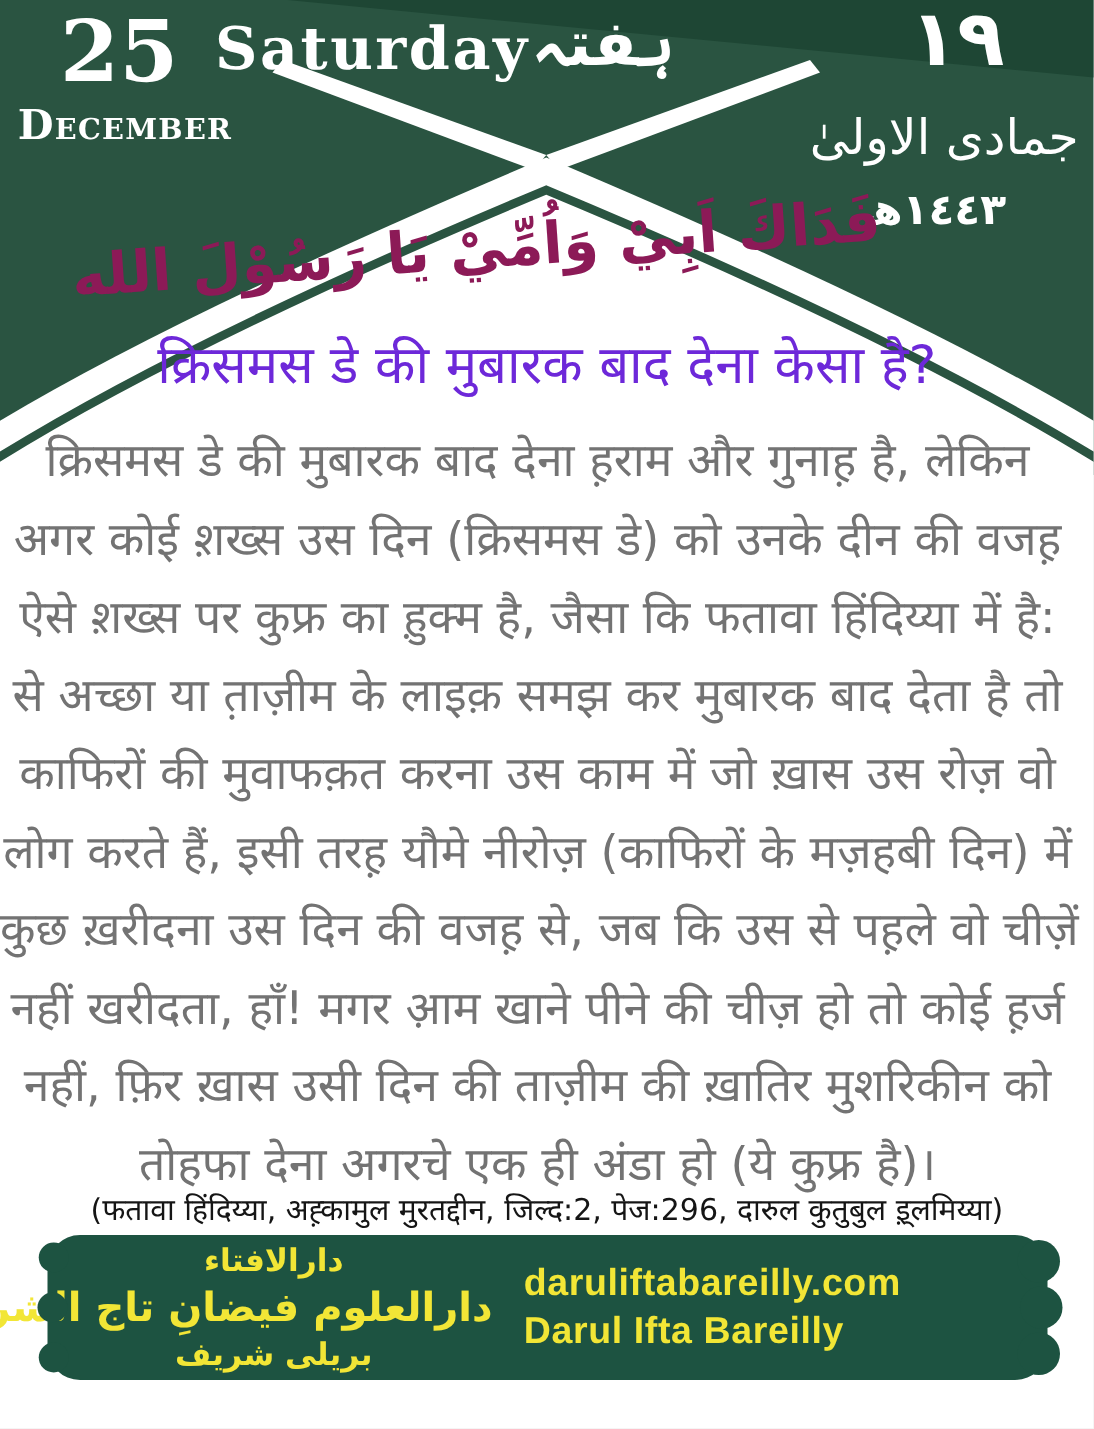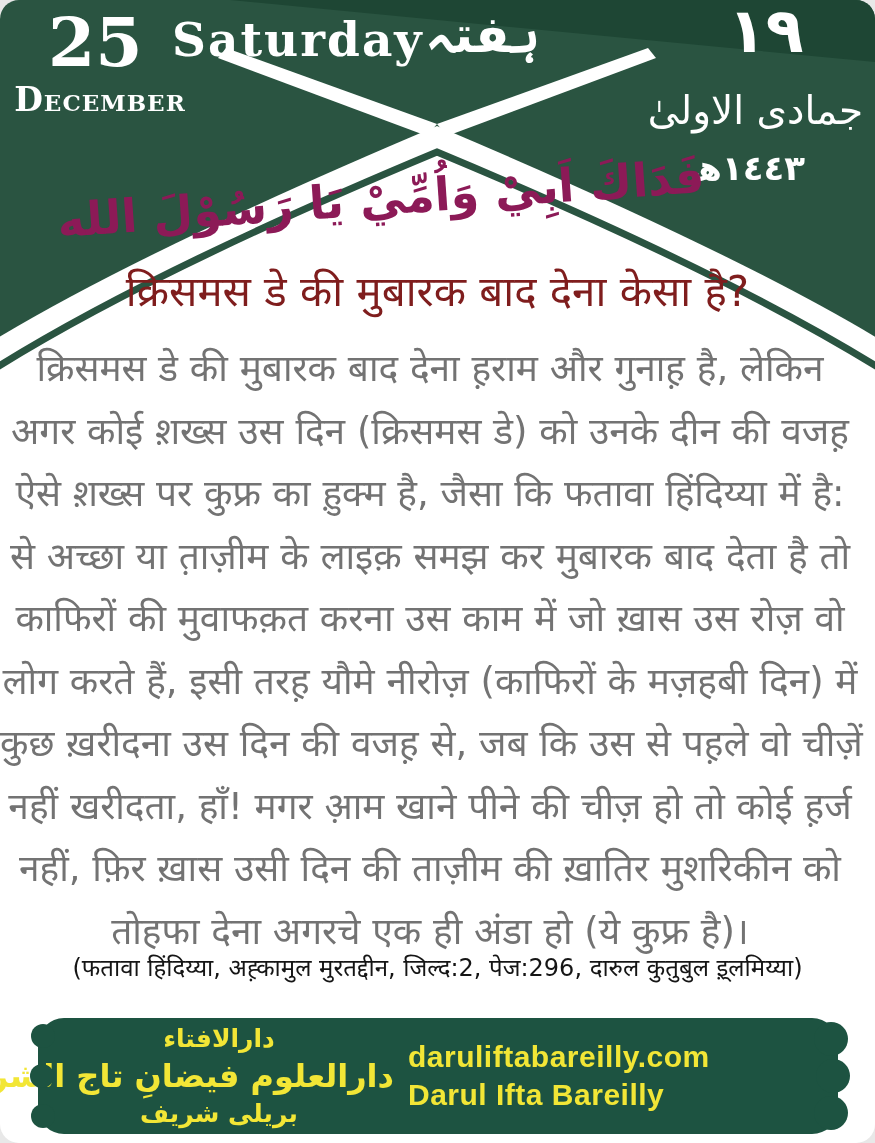--- a/index.html
+++ b/index.html
@@ -1,52 +1,51 @@
 <!DOCTYPE html>
 <html><head>
 <meta charset="utf-8">
 <style>
   html,body{margin:0;padding:0;background:#e8e8e8;}
   .page{
     position:relative;width:875px;height:1143px;background:#ffffff;
     overflow:hidden;margin:0 auto;
     font-family:"DejaVu Sans", sans-serif;
-    border-radius:19px;
   }
   
   .header-svg{position:absolute;top:0;left:0;width:875px;height:380px;}
   .hdr-txt{position:absolute;color:#ffffff;white-space:nowrap;}
   .day-number{left:48px;top:2px;font-family:"DejaVu Serif",serif;font-weight:bold;font-size:68px;}
   .day-name{left:172px;top:12px;font-family:"DejaVu Serif",serif;font-weight:bold;font-size:47px;letter-spacing:2px;}
   .month{left:0px;top:80px;width:200px;text-align:center;font-family:"DejaVu Serif",serif;font-weight:bold;font-size:33px;font-variant:small-caps;letter-spacing:1px;}
   .year{left:35px;top:124px;width:140px;text-align:center;font-family:"DejaVu Serif",serif;font-weight:bold;font-size:46px;}
   .urdu-day{left:425px;top:6px;font-size:50px;font-weight:bold;direction:rtl;}
   .hijri-day{left:728px;top:-6px;font-size:62px;font-weight:bold;}
   .hijri-month{right:12px;top:88px;font-size:39px;font-weight:normal;direction:rtl;}
   .hijri-year{right:70px;top:148px;font-size:34px;font-weight:bold;direction:rtl;}
   .calligraphy{
     position:absolute;left:185px;top:158px;width:520px;text-align:center;
     color:#8C1A57;font-size:46px;font-weight:bold;direction:rtl;white-space:nowrap;
     transform:rotate(-4deg);line-height:1.6;
   }
   
   .heading{
     position:absolute;top:262px;left:0;width:875px;text-align:center;
-    color:#7f1d1d;font-size:42px;line-height:60px;white-space:nowrap;
+    color:#6d28d9;font-size:42px;line-height:60px;white-space:nowrap;
   }
   .body-text{position:absolute;top:338px;left:0;width:860px;text-align:center;color:#737373;}
   .body-line{height:62.5px;line-height:62.5px;font-size:37px;white-space:nowrap;}
   .citation{
     position:absolute;top:950px;left:0;width:875px;text-align:center;
     color:#151515;font-size:24px;white-space:nowrap;
   }
   
   .footer{
-    position:absolute;top:1018px;left:38px;width:800px;height:116px;
-    background:#1D5341;border-radius:26px;display:flex;align-items:center;
+    position:absolute;top:988px;left:38px;width:800px;height:116px;
+    background:#1D5341;border-radius:26px;display:flex;align-items:center;gap:11px;
   }
   .footer .scallop{position:absolute;background:#1D5341;border-radius:50%;}
   .sc-r1{width:34px;height:34px;right:-10px;top:4px;}
   .sc-r2{width:34px;height:34px;right:-12px;top:41px;}
   .sc-r3{width:34px;height:34px;right:-10px;top:78px;}
   .sc-l1{width:24px;height:24px;left:-7px;top:6px;}
   .sc-l2{width:24px;height:24px;left:-8px;top:46px;}
   .sc-l3{width:24px;height:24px;left:-7px;top:86px;}
   .footer-left{
     width:350px;text-align:center;color:#F2E636;direction:rtl;

